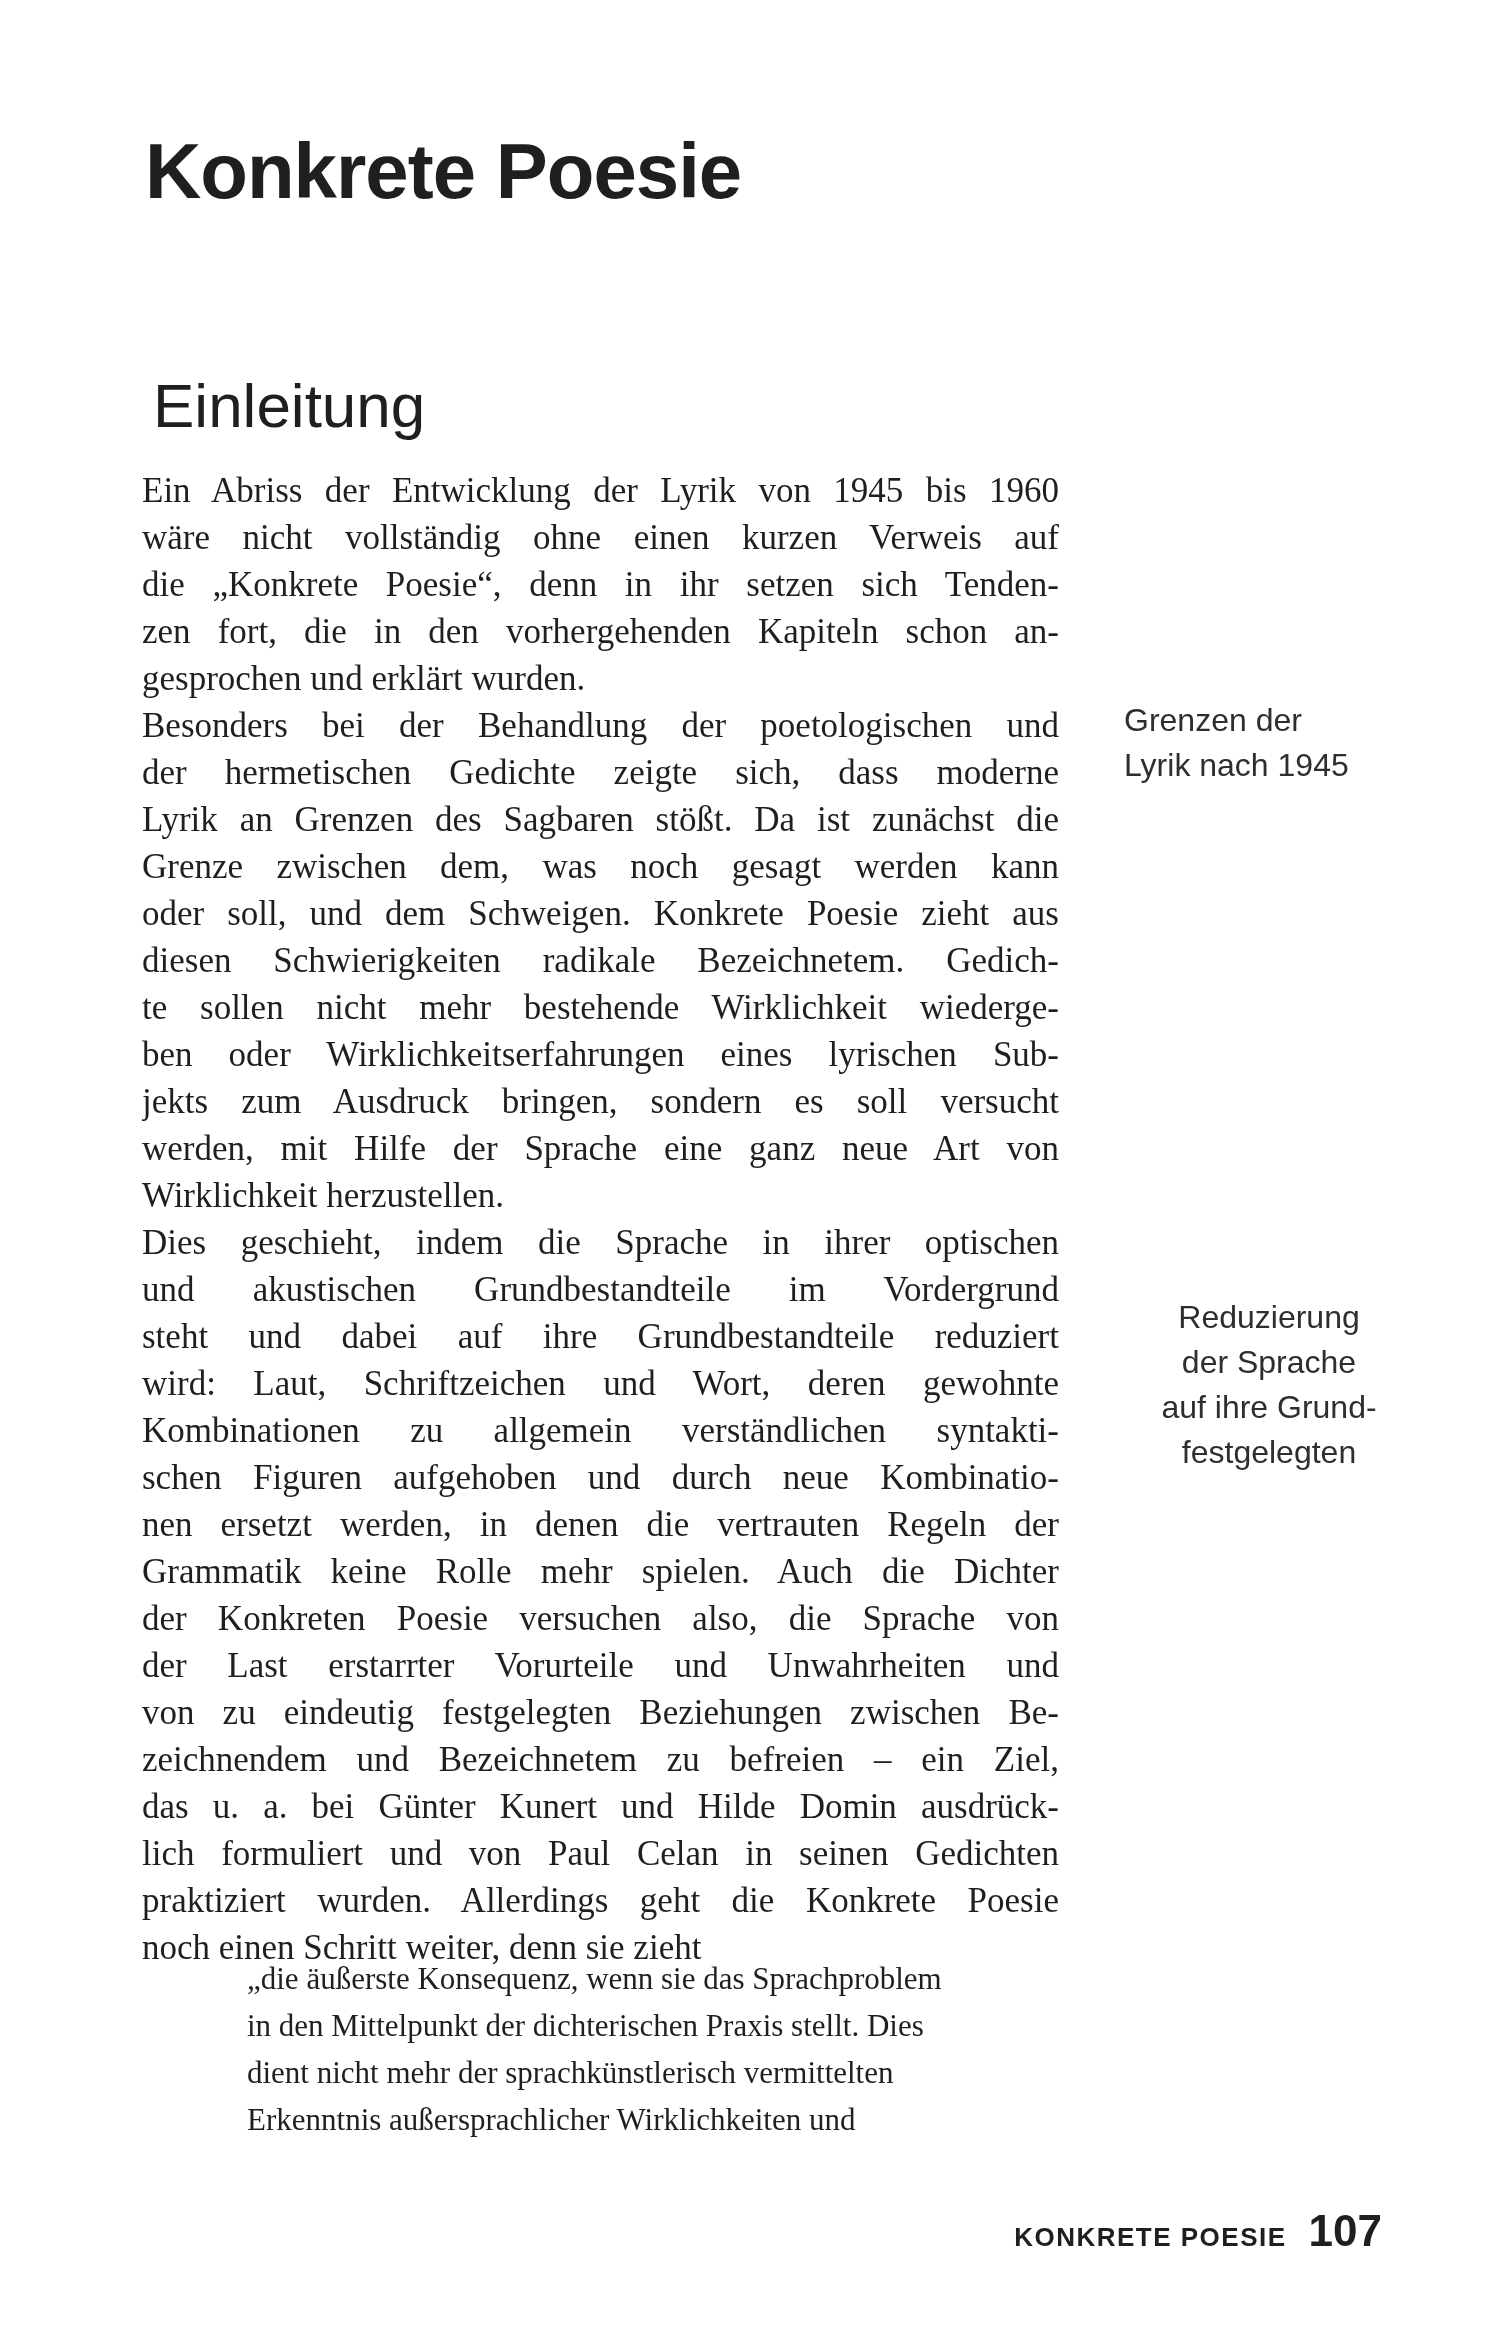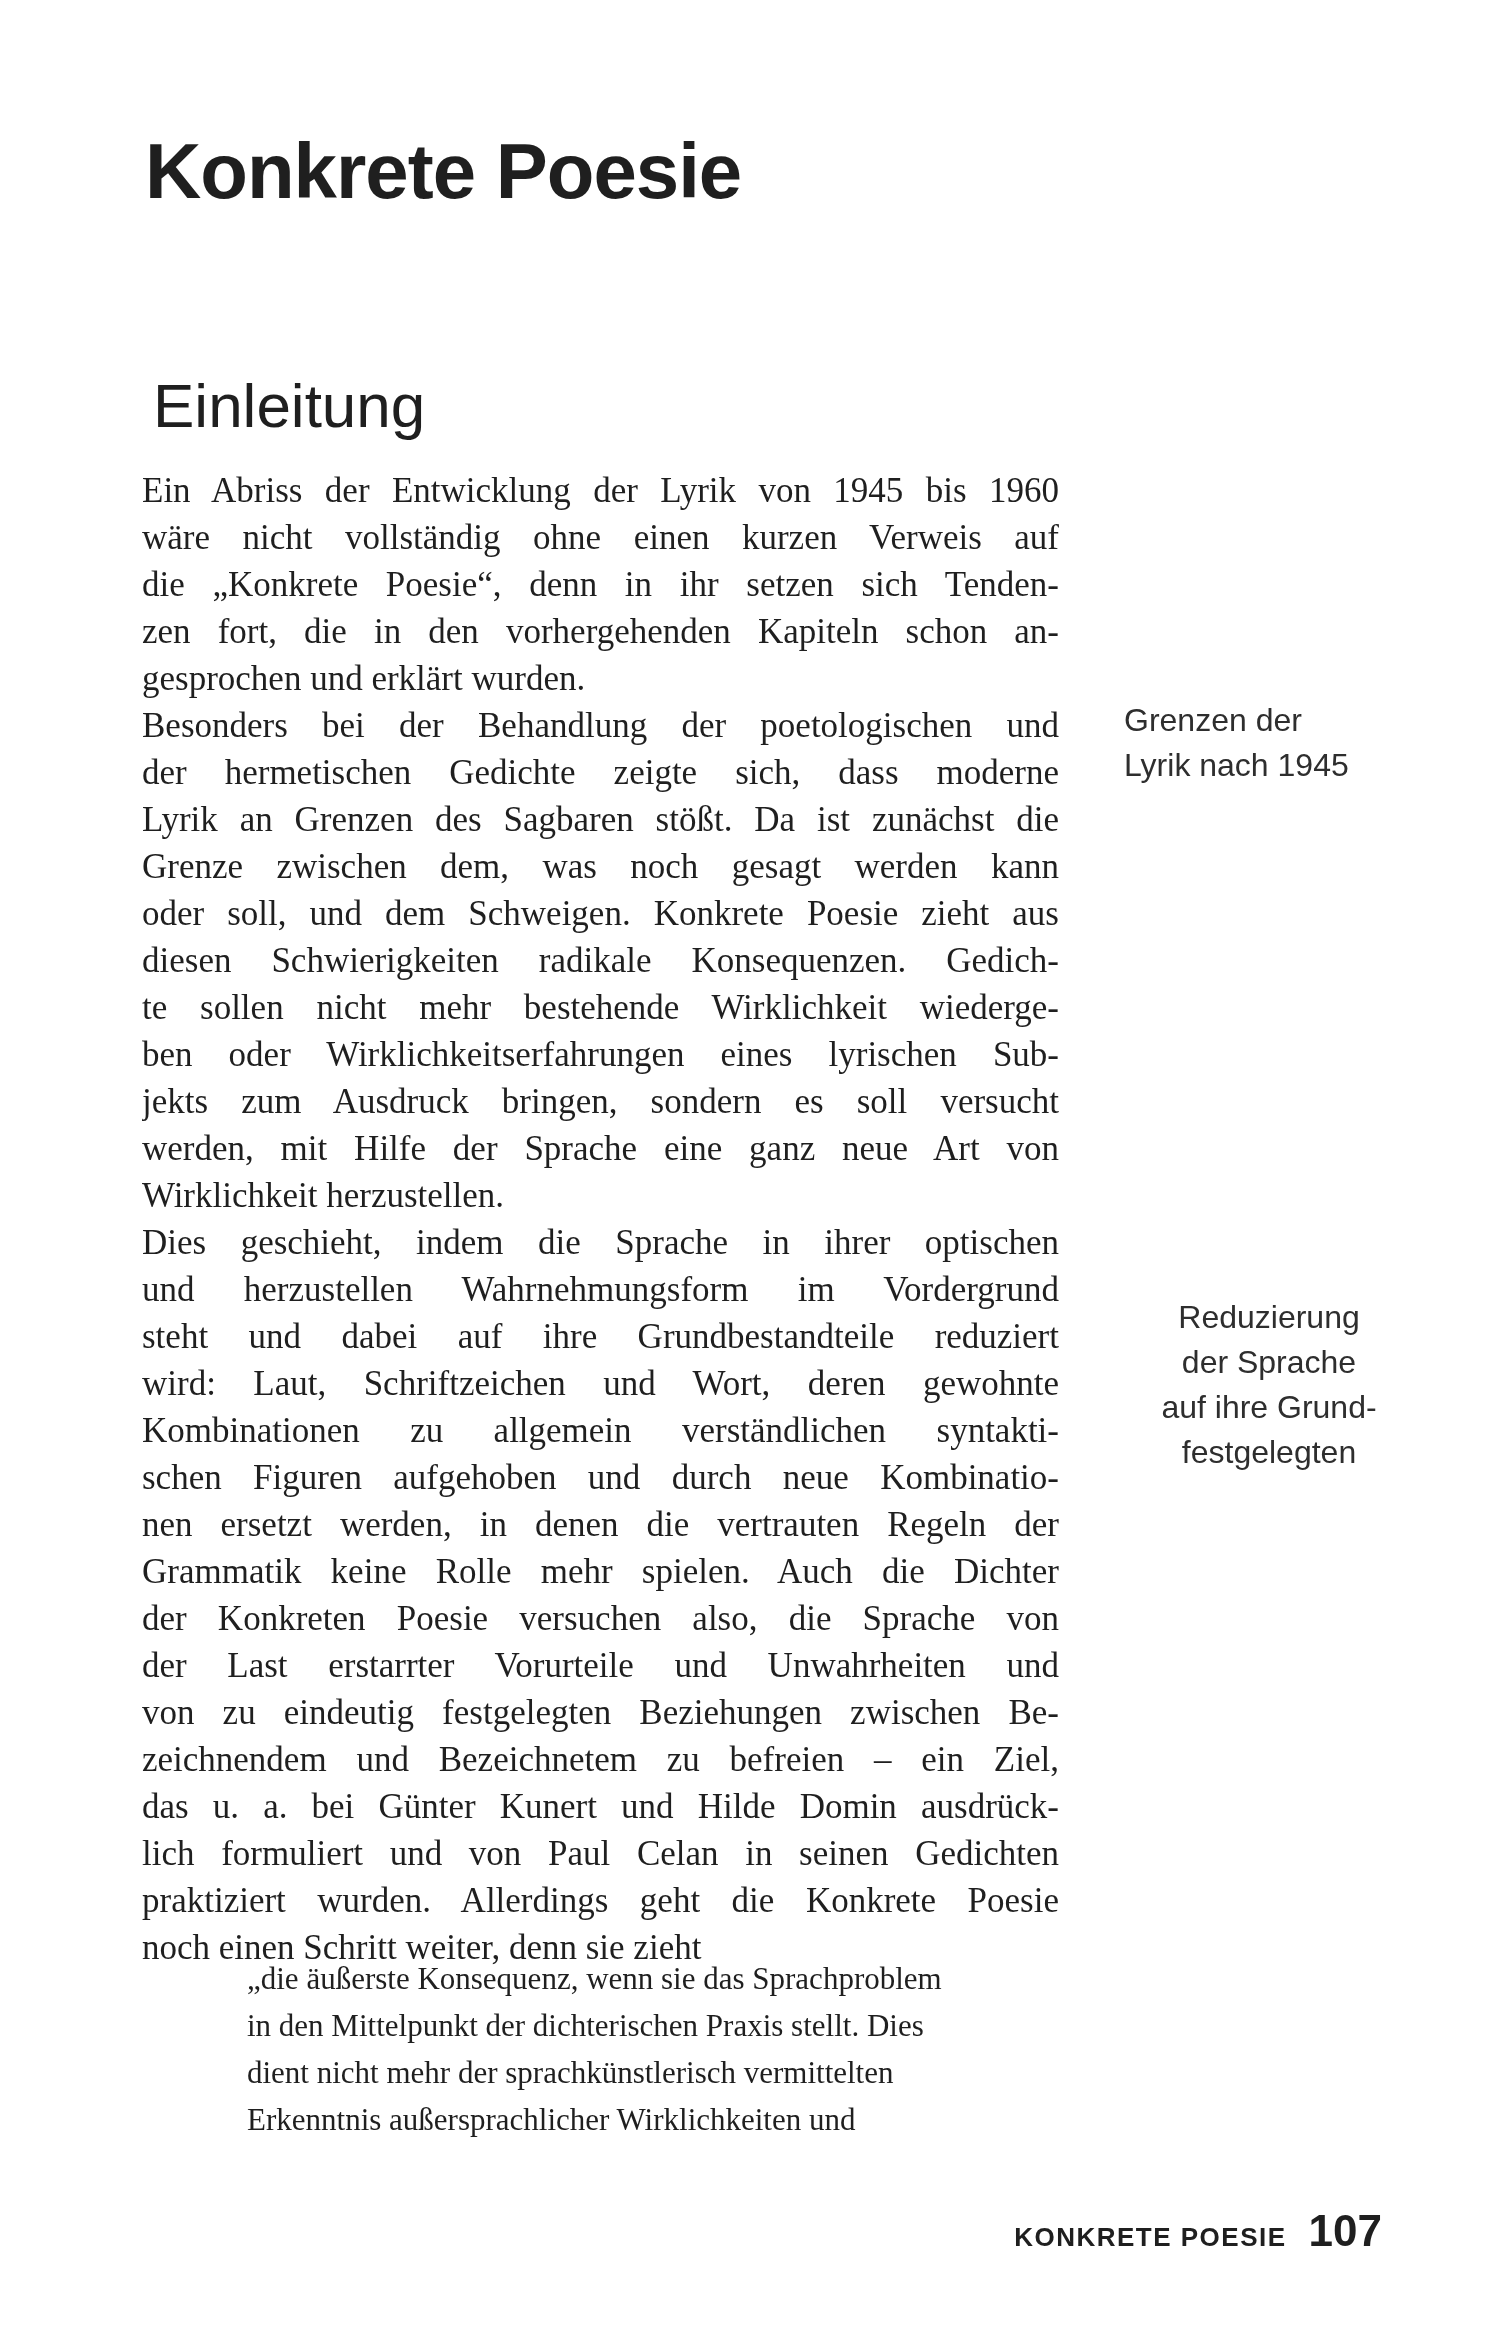--- a/index.html
+++ b/index.html
@@ -83,30 +83,30 @@
         <div class="ln j">die „Konkrete Poesie“, denn in ihr setzen sich Tenden-</div>
         <div class="ln j">zen fort, die in den vorhergehenden Kapiteln schon an-</div>
         <div class="ln j last">gesprochen und erklärt wurden.</div>
       </div>
       <div class="para">
         <div class="ln j">Besonders bei der Behandlung der poetologischen und</div>
         <div class="ln j">der hermetischen Gedichte zeigte sich, dass moderne</div>
         <div class="ln j">Lyrik an Grenzen des Sagbaren stößt. Da ist zunächst die</div>
         <div class="ln j">Grenze zwischen dem, was noch gesagt werden kann</div>
         <div class="ln j">oder soll, und dem Schweigen. Konkrete Poesie zieht aus</div>
-        <div class="ln j">diesen Schwierigkeiten radikale Konsequenzen. Gedich-</div>
+        <div class="ln j">diesen Schwierigkeiten radikale Bezeichnetem. Gedich-</div>
         <div class="ln j">te sollen nicht mehr bestehende Wirklichkeit wiederge-</div>
         <div class="ln j">ben oder Wirklichkeitserfahrungen eines lyrischen Sub-</div>
         <div class="ln j">jekts zum Ausdruck bringen, sondern es soll versucht</div>
         <div class="ln j">werden, mit Hilfe der Sprache eine ganz neue Art von</div>
         <div class="ln j last">Wirklichkeit herzustellen.</div>
       </div>
       <div class="para">
         <div class="ln j">Dies geschieht, indem die Sprache in ihrer optischen</div>
-        <div class="ln j">und herzustellen Wahrnehmungsform im Vordergrund</div>
+        <div class="ln j">und akustischen Grundbestandteile im Vordergrund</div>
         <div class="ln j">steht und dabei auf ihre Grundbestandteile reduziert</div>
         <div class="ln j">wird: Laut, Schriftzeichen und Wort, deren gewohnte</div>
         <div class="ln j">Kombinationen zu allgemein verständlichen syntakti-</div>
         <div class="ln j">schen Figuren aufgehoben und durch neue Kombinatio-</div>
         <div class="ln j">nen ersetzt werden, in denen die vertrauten Regeln der</div>
         <div class="ln j">Grammatik keine Rolle mehr spielen. Auch die Dichter</div>
         <div class="ln j">der Konkreten Poesie versuchen also, die Sprache von</div>
         <div class="ln j">der Last erstarrter Vorurteile und Unwahrheiten und</div>
         <div class="ln j">von zu eindeutig festgelegten Beziehungen zwischen Be-</div>
         <div class="ln j">zeichnendem und Bezeichnetem zu befreien – ein Ziel,</div>

